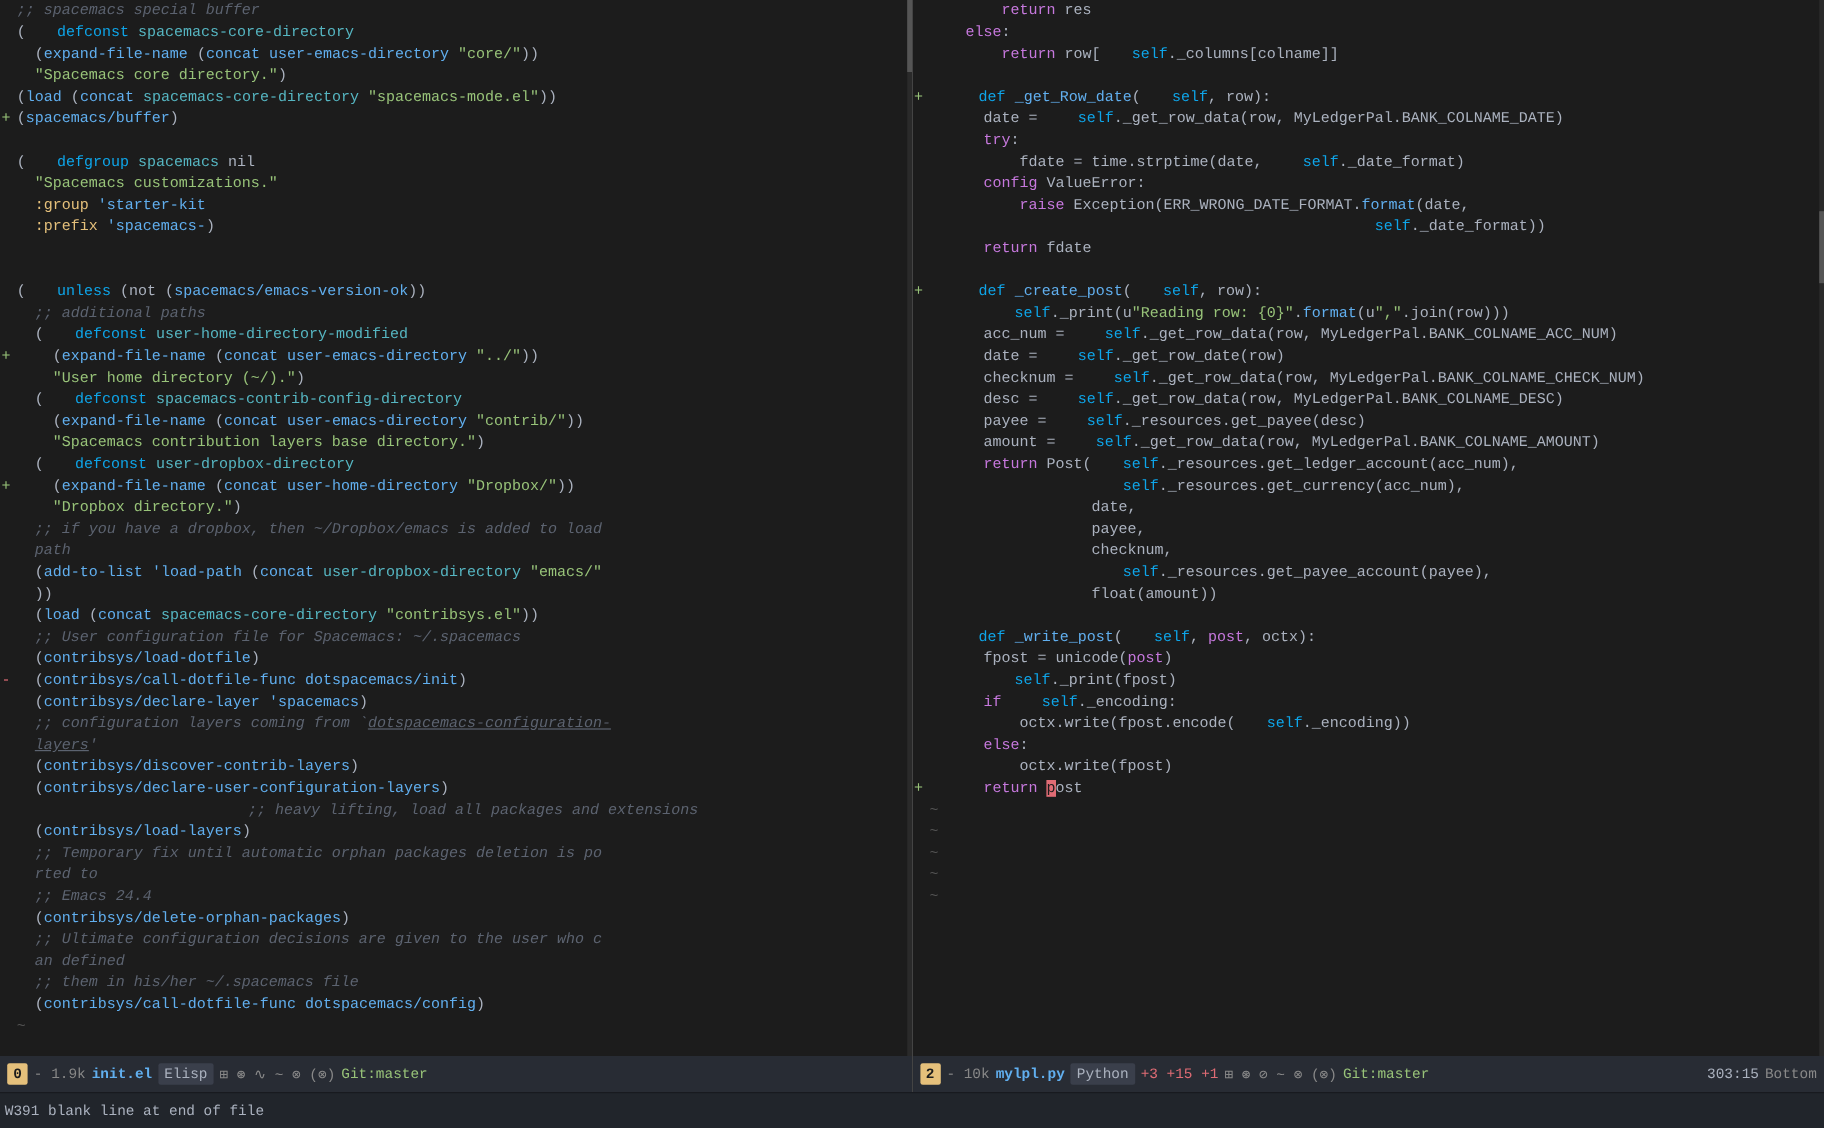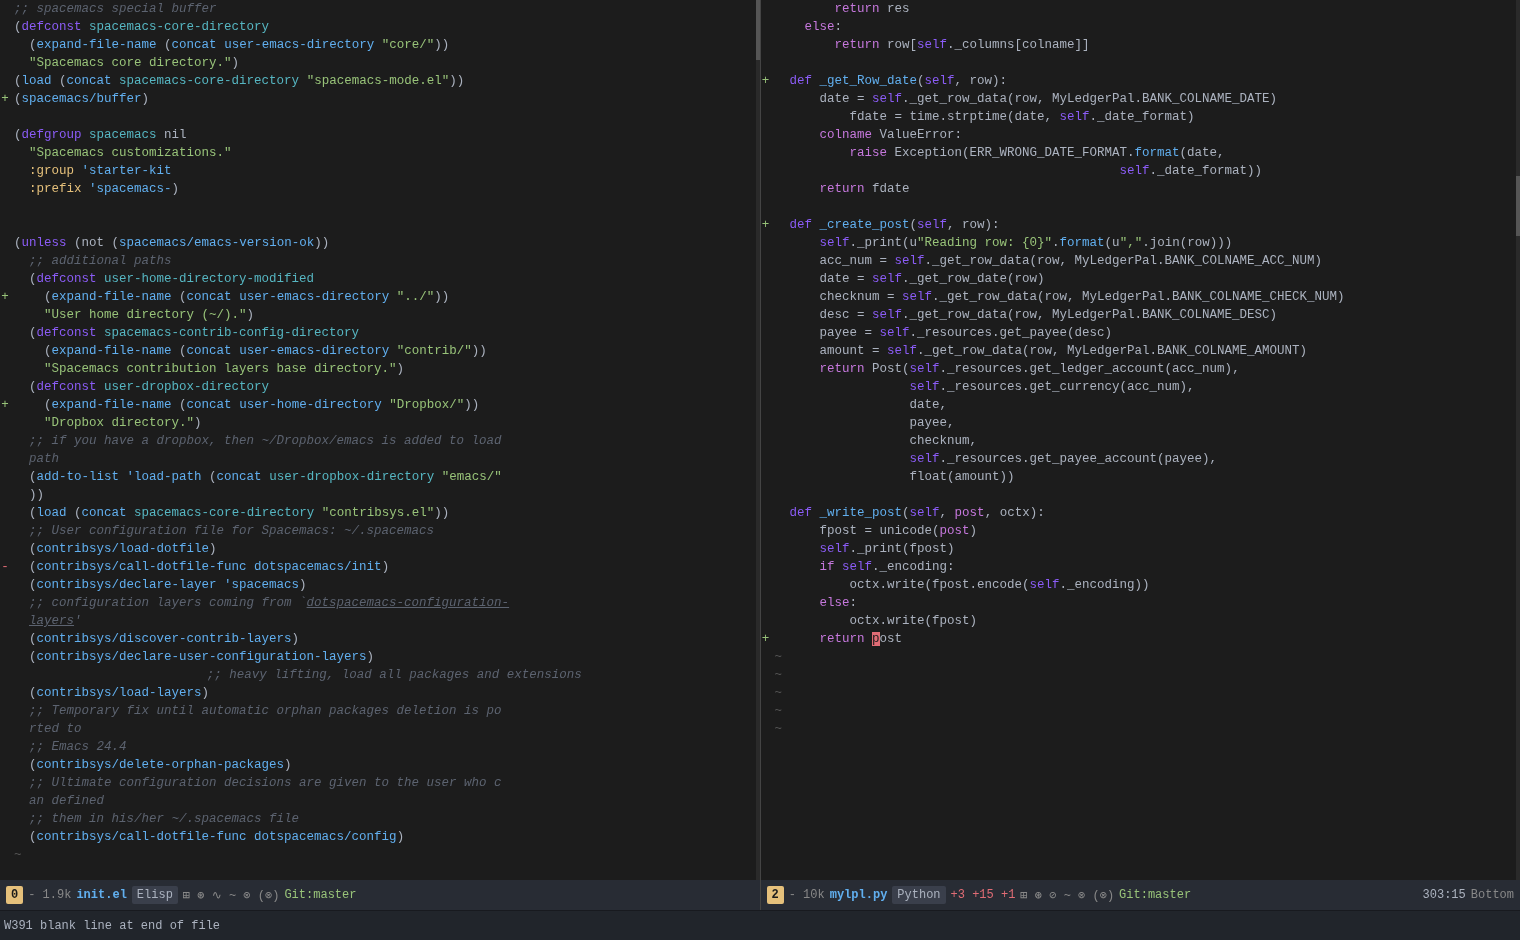--- a/index.html
+++ b/index.html
@@ -36,21 +36,21 @@
       height: calc(940px - 50px - 20px);
       overflow: hidden;
     }
     .line {
       display: flex;
       min-height: 18px;
       line-height: 18px;
       white-space: pre;
     }
     
-    .kw { color: #8b5cf6; } 
+    .kw { color: #0ea5e9; margin-left: 26px; } 
     .kw2 { color: #c678dd; } 
     .comment { color: #5c6370; font-style: italic; }
     .paren { color: #abb2bf; }
     .lisp-kw { color: #e5c07b; } 
     .lisp-sym { color: #61afef; }
     .plain { color: #abb2bf; }
     .green { color: #98c379; }
     .cyan { color: #56b6c2; }
     .blue { color: #61afef; }
     .status-bar {
@@ -162,22 +162,23 @@
 
     <div class="pane pane-right" style="position:relative; overflow:hidden;">
       <div class="code-area" id="right-code" style="overflow:hidden;">
 
       <div class="line" style="display: flex; min-height: 18px; line-height: 18px; white-space: pre; font-family: &quot;Courier New&quot;, Courier, monospace; font-size: 12.5px;"><span style="width: 10px; min-width: 10px; text-align: center;"> </span><span style="padding-left: 4px; flex: 1 1 0%;">        <span class="kw2">return</span> <span class="plain">res</span></span></div>
           <div class="line" style="display: flex; min-height: 18px; line-height: 18px; white-space: pre; font-family: &quot;Courier New&quot;, Courier, monospace; font-size: 12.5px;"><span style="width: 10px; min-width: 10px; text-align: center;"> </span><span style="padding-left: 4px; flex: 1 1 0%;">    <span class="kw2">else</span><span class="plain">:</span></span></div>
           <div class="line" style="display: flex; min-height: 18px; line-height: 18px; white-space: pre; font-family: &quot;Courier New&quot;, Courier, monospace; font-size: 12.5px;"><span style="width: 10px; min-width: 10px; text-align: center;"> </span><span style="padding-left: 4px; flex: 1 1 0%;">        <span class="kw2">return</span> <span class="plain">row[</span><span class="kw">self</span><span class="plain">._columns[colname]]</span></span></div>
           <div class="line" style="display: flex; min-height: 18px; line-height: 18px; white-space: pre; font-family: &quot;Courier New&quot;, Courier, monospace; font-size: 12.5px;"><span style="width: 10px; min-width: 10px; text-align: center;"> </span><span style="padding-left: 4px; flex: 1 1 0%;"></span></div>
           <div class="line" style="display: flex; min-height: 18px; line-height: 18px; white-space: pre; font-family: &quot;Courier New&quot;, Courier, monospace; font-size: 12.5px;"><span style="width: 10px; min-width: 10px; text-align: center; color: rgb(152, 195, 121);">+</span><span style="padding-left: 4px; flex: 1 1 0%;">  <span class="kw">def</span> <span class="blue">_get_Row_date</span><span class="plain">(</span><span class="kw">self</span><span class="plain">, row):</span></span></div>
           <div class="line" style="display: flex; min-height: 18px; line-height: 18px; white-space: pre; font-family: &quot;Courier New&quot;, Courier, monospace; font-size: 12.5px;"><span style="width: 10px; min-width: 10px; text-align: center;"> </span><span style="padding-left: 4px; flex: 1 1 0%;">      <span class="plain">date = </span><span class="kw">self</span><span class="plain">._get_row_data(row, MyLedgerPal.BANK_COLNAME_DATE)</span></span></div>
+          <div class="line" style="display: flex; min-height: 18px; line-height: 18px; white-space: pre; font-family: &quot;Courier New&quot;, Courier, monospace; font-size: 12.5px;"><span style="width: 10px; min-width: 10px; text-align: center;"> </span><span style="padding-left: 4px; flex: 1 1 0%;">      <span class="kw2">try</span><span class="plain">:</span></span></div>
           <div class="line" style="display: flex; min-height: 18px; line-height: 18px; white-space: pre; font-family: &quot;Courier New&quot;, Courier, monospace; font-size: 12.5px;"><span style="width: 10px; min-width: 10px; text-align: center;"> </span><span style="padding-left: 4px; flex: 1 1 0%;">          <span class="plain">fdate = time.strptime(date, </span><span class="kw">self</span><span class="plain">._date_format)</span></span></div>
-          <div class="line" style="display: flex; min-height: 18px; line-height: 18px; white-space: pre; font-family: &quot;Courier New&quot;, Courier, monospace; font-size: 12.5px;"><span style="width: 10px; min-width: 10px; text-align: center;"> </span><span style="padding-left: 4px; flex: 1 1 0%;">      <span class="kw2">colname</span> <span class="plain">ValueError:</span></span></div>
+          <div class="line" style="display: flex; min-height: 18px; line-height: 18px; white-space: pre; font-family: &quot;Courier New&quot;, Courier, monospace; font-size: 12.5px;"><span style="width: 10px; min-width: 10px; text-align: center;"> </span><span style="padding-left: 4px; flex: 1 1 0%;">      <span class="kw2">config</span> <span class="plain">ValueError:</span></span></div>
           <div class="line" style="display: flex; min-height: 18px; line-height: 18px; white-space: pre; font-family: &quot;Courier New&quot;, Courier, monospace; font-size: 12.5px;"><span style="width: 10px; min-width: 10px; text-align: center;"> </span><span style="padding-left: 4px; flex: 1 1 0%;">          <span class="kw2">raise</span> <span class="plain">Exception(ERR_WRONG_DATE_FORMAT.</span><span class="blue">format</span><span class="plain">(date,</span></span></div>
           <div class="line" style="display: flex; min-height: 18px; line-height: 18px; white-space: pre; font-family: &quot;Courier New&quot;, Courier, monospace; font-size: 12.5px;"><span style="width: 10px; min-width: 10px; text-align: center;"> </span><span style="padding-left: 4px; flex: 1 1 0%;">                                              <span class="kw">self</span><span class="plain">._date_format))</span></span></div>
           <div class="line" style="display: flex; min-height: 18px; line-height: 18px; white-space: pre; font-family: &quot;Courier New&quot;, Courier, monospace; font-size: 12.5px;"><span style="width: 10px; min-width: 10px; text-align: center;"> </span><span style="padding-left: 4px; flex: 1 1 0%;">      <span class="kw2">return</span> <span class="plain">fdate</span></span></div>
           <div class="line" style="display: flex; min-height: 18px; line-height: 18px; white-space: pre; font-family: &quot;Courier New&quot;, Courier, monospace; font-size: 12.5px;"><span style="width: 10px; min-width: 10px; text-align: center;"> </span><span style="padding-left: 4px; flex: 1 1 0%;"></span></div>
           <div class="line" style="display: flex; min-height: 18px; line-height: 18px; white-space: pre; font-family: &quot;Courier New&quot;, Courier, monospace; font-size: 12.5px;"><span style="width: 10px; min-width: 10px; text-align: center; color: rgb(152, 195, 121);">+</span><span style="padding-left: 4px; flex: 1 1 0%;">  <span class="kw">def</span> <span class="blue">_create_post</span><span class="plain">(</span><span class="kw">self</span><span class="plain">, row):</span></span></div>
           <div class="line" style="display: flex; min-height: 18px; line-height: 18px; white-space: pre; font-family: &quot;Courier New&quot;, Courier, monospace; font-size: 12.5px;"><span style="width: 10px; min-width: 10px; text-align: center;"> </span><span style="padding-left: 4px; flex: 1 1 0%;">      <span class="kw">self</span><span class="plain">._print(u</span><span class="green">"Reading row: {0}"</span><span class="plain">.</span><span class="blue">format</span><span class="plain">(u</span><span class="green">","</span><span class="plain">.join(row)))</span></span></div>
           <div class="line" style="display: flex; min-height: 18px; line-height: 18px; white-space: pre; font-family: &quot;Courier New&quot;, Courier, monospace; font-size: 12.5px;"><span style="width: 10px; min-width: 10px; text-align: center;"> </span><span style="padding-left: 4px; flex: 1 1 0%;">      <span class="plain">acc_num = </span><span class="kw">self</span><span class="plain">._get_row_data(row, MyLedgerPal.BANK_COLNAME_ACC_NUM)</span></span></div>
           <div class="line" style="display: flex; min-height: 18px; line-height: 18px; white-space: pre; font-family: &quot;Courier New&quot;, Courier, monospace; font-size: 12.5px;"><span style="width: 10px; min-width: 10px; text-align: center;"> </span><span style="padding-left: 4px; flex: 1 1 0%;">      <span class="plain">date = </span><span class="kw">self</span><span class="plain">._get_row_date(row)</span></span></div>
           <div class="line" style="display: flex; min-height: 18px; line-height: 18px; white-space: pre; font-family: &quot;Courier New&quot;, Courier, monospace; font-size: 12.5px;"><span style="width: 10px; min-width: 10px; text-align: center;"> </span><span style="padding-left: 4px; flex: 1 1 0%;">      <span class="plain">checknum = </span><span class="kw">self</span><span class="plain">._get_row_data(row, MyLedgerPal.BANK_COLNAME_CHECK_NUM)</span></span></div>
           <div class="line" style="display: flex; min-height: 18px; line-height: 18px; white-space: pre; font-family: &quot;Courier New&quot;, Courier, monospace; font-size: 12.5px;"><span style="width: 10px; min-width: 10px; text-align: center;"> </span><span style="padding-left: 4px; flex: 1 1 0%;">      <span class="plain">desc = </span><span class="kw">self</span><span class="plain">._get_row_data(row, MyLedgerPal.BANK_COLNAME_DESC)</span></span></div>

